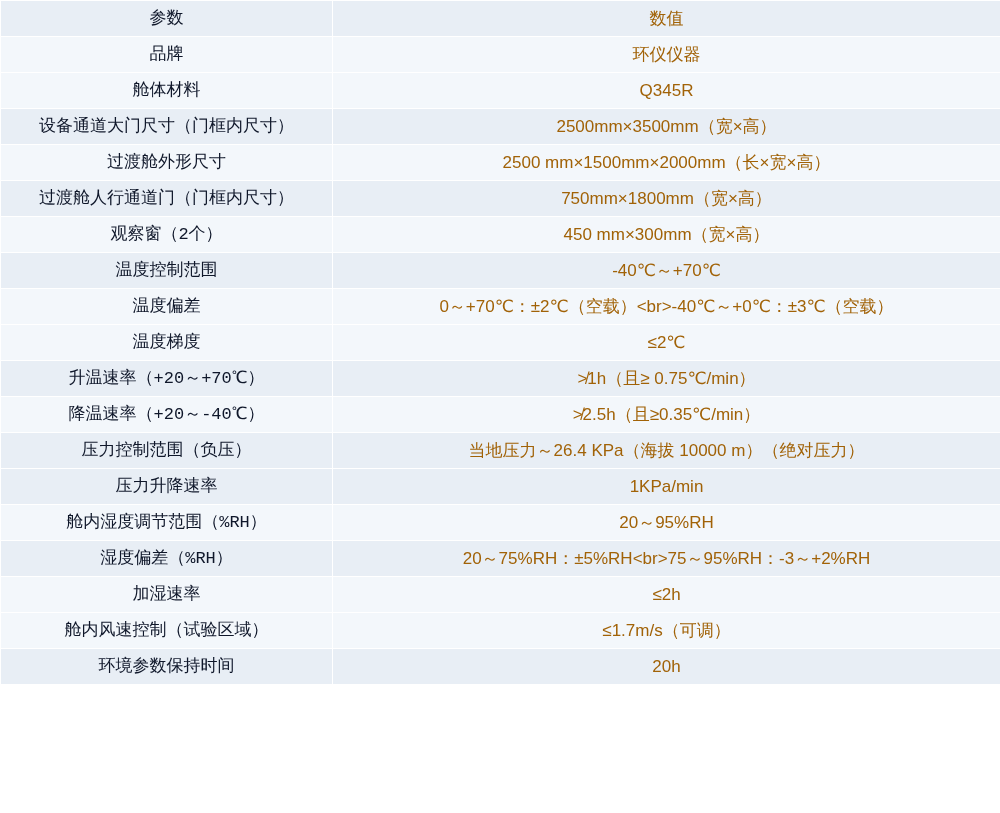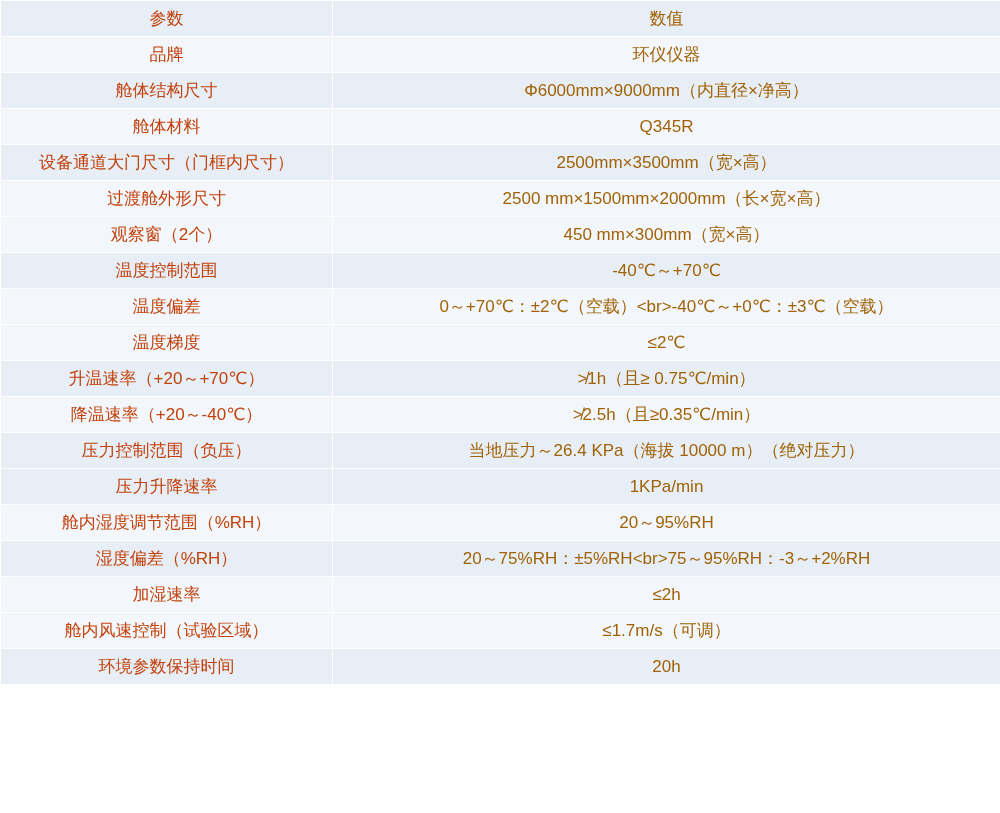--- a/index.html
+++ b/index.html
@@ -29,55 +29,55 @@
     line-height: 1.25;
     padding: 6px 6px;
     height: 23px;
     white-space: nowrap;
     overflow: hidden;
   }
   
   tr.band-a td { background: #e8eef5; }
   tr.band-b td { background: #f3f7fb; }
   tr.head td { background: #e8eef5; font-weight: normal; }
-  td.param { color: #c2410c; }
+  td.param { color: #0f172a; font-family: Liberation Mono, monospace; }
   td.value { color: #a16207; }
 </style>
 </head>
 <body>
 
 <table id="spec-table">
   <colgroup>
       <col class="c1">
       <col class="c2">
     </colgroup>
   <tbody>
       <tr class="head band-a">
         <td class="param">参数</td>
         <td class="value">数值</td>
       </tr>
       <tr class="band-b">
         <td class="param">品牌</td>
         <td class="value">环仪仪器</td>
       </tr>
-      <tr class="band-a">
-        <td class="param">舱体结构尺寸</td>
-        <td class="value">Φ6000mm×9000mm（内直径×净高）</td>
-      </tr>
       <tr class="band-b">
         <td class="param">舱体材料</td>
         <td class="value">Q345R</td>
       </tr>
       <tr class="band-a">
         <td class="param">设备通道大门尺寸（门框内尺寸）</td>
         <td class="value">2500mm×3500mm（宽×高）</td>
       </tr>
       <tr class="band-b">
         <td class="param">过渡舱外形尺寸</td>
         <td class="value">2500 mm×1500mm×2000mm（长×宽×高）</td>
+      </tr>
+      <tr class="band-a">
+        <td class="param">过渡舱人行通道门（门框内尺寸）</td>
+        <td class="value">750mm×1800mm（宽×高）</td>
       </tr>
       <tr class="band-b">
         <td class="param">观察窗（2个）</td>
         <td class="value">450 mm×300mm（宽×高）</td>
       </tr>
       <tr class="band-a">
         <td class="param">温度控制范围</td>
         <td class="value">-40℃～+70℃</td>
       </tr>
       <tr class="band-b">

